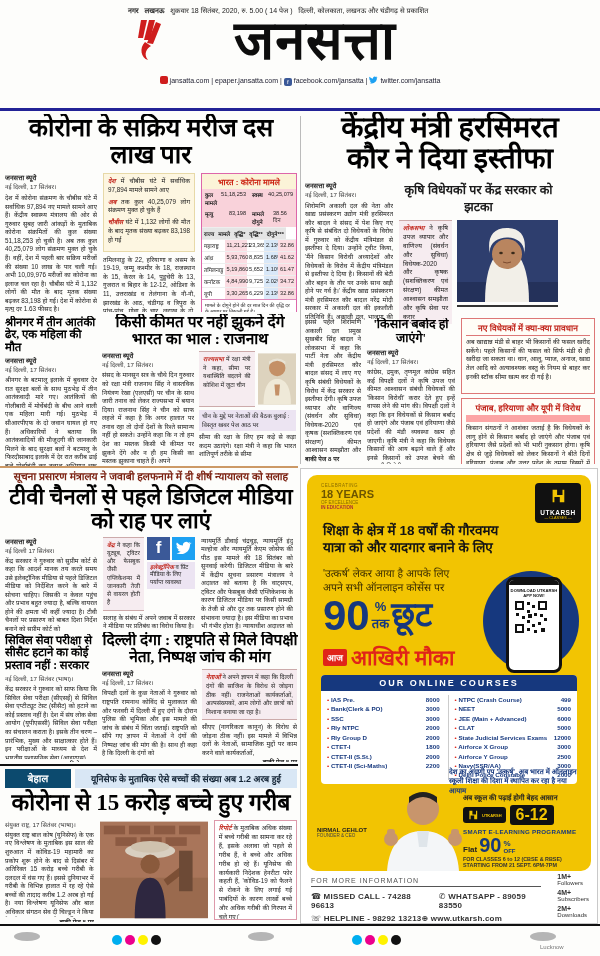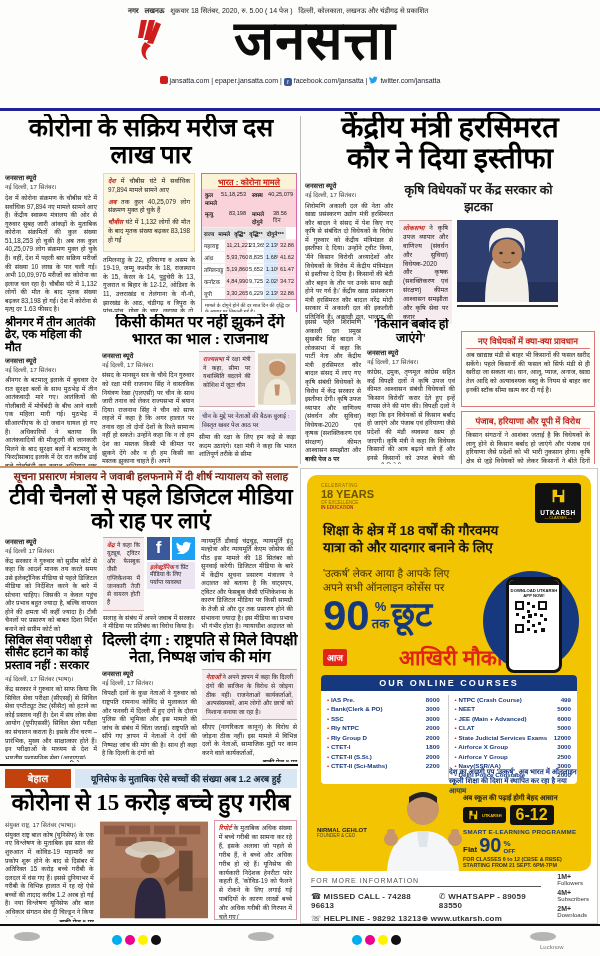--- a/index.html
+++ b/index.html
@@ -17,54 +17,54 @@
        font-size:6.4px;line-height:1.4;padding:3px 4px;text-align:justify;}
   .vline{width:1px;background:#bbb;}
   
   .mast-date{font-size:7px;color:#222;white-space:nowrap;}
   .logo-txt{font-size:54px;font-weight:bold;color:#0d0d0d;letter-spacing:1px;
             font-family:"Liberation Serif","DejaVu Serif",serif;line-height:1;}
   .social{font-size:7px;color:#223;}
   .navyrule{background:#232396;}
   
   .ct{font-size:5.6px;border:1px solid #d6a; background:#fff;}
-  .ct-title{color:#c21; font-weight:bold;font-size:8px;text-align:center;background:#fbf3d8;padding:2px 0;text-decoration:underline;}
+  .ct-title{color:#c21; font-weight:bold;font-size:8px;text-align:center;background:#fbf3d8;padding:2px 0;}
   .ct-sum{display:flex;flex-wrap:wrap;background:#f9d2da;}
   .ct-sum div{width:50%;display:flex;justify-content:space-between;padding:1.5px 3px;box-sizing:border-box;}
   .ct-head,.ct-row{display:flex;}
   .ct-head span{background:#e5e5e5;font-weight:bold;}
   .ct-head span,.ct-row span{padding:1.5px 2px;box-sizing:border-box;border-top:1px solid #eee;}
   .c0{width:24%;} .c1{width:24%;text-align:right;background:#fbdce2;} .c2{width:18%;text-align:right;}
   .c3{width:15%;text-align:right;background:#d9e8f8;} .c4{width:19%;text-align:right;background:#fbdce2;}
   .ct-note{font-size:4.9px;padding:2px 3px;border-top:1px solid #d8b;}
   
   .hibox{background:#fdf6e1;border:1px solid #e7d9a8;padding:3px 4px;font-size:6.3px;line-height:1.4;text-align:justify;}
   
   .ph{display:block;}
   .capstrip{background:#ece4f2;font-size:6.2px;padding:2px 3px;line-height:1.35;}
   
   .ad-panel{background:#fff;border:1px solid #c9c9c9;}
   .ad-card{background:#f2c402;border-radius:10px;position:absolute;overflow:hidden;}
   .ad-h1{font-weight:bold;color:#141414;font-size:13.5px;line-height:1.25;}
   .ad-h2{color:#3a2c00;font-size:10.5px;line-height:1.3;}
   .navy{color:#16387e;}
-  .ad-red{color:#e02419;margin-left:48px;}
+  .ad-red{color:#e02419;}
   .courses{background:#fff;border-radius:4px;overflow:hidden;}
   .courses-h{background:#16387e;color:#fff;font-weight:bold;text-align:center;font-size:9px;
              letter-spacing:2px;padding:3px 0;}
   .citem{display:flex;justify-content:space-between;font-size:6.2px;font-weight:bold;color:#16387e;line-height:1.52;}
   .citem .nm:before{content:"• ";color:#e02419;}
   .citem .pr{color:#16387e;}
   .contact{font-size:8px;font-weight:bold;color:#333;letter-spacing:.2px;}
   .soc{display:flex;align-items:center;gap:3px;font-size:6px;color:#333;margin-bottom:3px;}
   .soc b{font-size:7px;}
   .sicon{width:10px;height:10px;border-radius:50%;display:inline-flex;align-items:center;justify-content:center;
          color:#fff;font-size:6px;font-weight:bold;}
   
-  .badge{background:#c2410c;color:#fff;font-weight:bold;font-size:10px;text-align:center;padding:2px 0;}
+  .badge{background:#0c4a6e;color:#fff;font-weight:bold;font-size:10px;text-align:center;padding:2px 0;}
   .bstrip{background:#d9e7f5;color:#123;font-weight:bold;font-size:9px;text-align:center;padding:3px 0;}
   
   .oval{width:26px;height:9px;background:#b5b5b5;border-radius:50%;}
   .dot{width:10px;height:10px;border-radius:50%;display:inline-block;margin-right:3px;}
   .quotebox{border:1px solid #d9a;padding:3px 4px;font-size:6.3px;line-height:1.42;text-align:justify;background:#fff;}
 </style>
 </head>
 <body>
 
 <div class="abs" style="left:0;top:20;width:600px;">
@@ -243,27 +243,27 @@
     <div style="width:56px;">
       <div class="bd" style="height:136px;">इससे पहले शिरोमणि अकाली दल प्रमुख सुखबीर सिंह बादल ने लोकसभा में कहा कि पार्टी नेता और केंद्रीय मंत्री हरसिमरत कौर बादल संसद में लाए गए कृषि संबंधी विधेयकों के विरोध में केंद्र सरकार से इस्तीफा देंगी। कृषि उपज व्यापार और वाणिज्य (संवर्धन और सुविधा) विधेयक-2020 एवं कृषक (सशक्तिकरण एवं संरक्षण) कीमत आश्वासन समझौता और कृषि सेवा पर करार विधेयक-2020 पर चर्चा के बीच सुखबीर बादल ने कहा, 'शिरोमणि अकाली दल किसानों की पार्टी है और वह इन विधेयकों का विरोध करती है।' उन्होंने कहा कि इन विधेयकों का पंजाब के 20 लाख किसानों और कृषि क्षेत्र</div>
       <div class="more">बाकी पेज 8 पर</div>
     </div>
     <div style="width:88px;">
       <div class="hl" style="font-size:12.5px;">'किसान बर्बाद हो जाएंगे'</div>
       <div class="by" style="margin-top:3px;">जनसत्ता ब्यूरो</div>
       <div class="dt">नई दिल्ली, 17 सितंबर।</div>
       <div class="bd" style="height:100px;margin-top:2px;">कांग्रेस, द्रमुक, तृणमूल कांग्रेस सहित कई विपक्षी दलों ने कृषि उपज एवं कीमत आश्वासन संबंधी विधेयकों की 'किसान विरोधी' करार देते हुए इन्हें वापस लेने की मांग की। विपक्षी दलों ने कहा कि इन विधेयकों से किसान बर्बाद हो जाएंगे और पंजाब एवं हरियाणा जैसे प्रदेशों की मंडी व्यवस्था खत्म हो जाएगी। कृषि मंत्री ने कहा कि विधेयक किसानों की आय बढ़ाने वाले हैं और इनसे किसानों को उपज बेचने की आजादी मिलेगी।</div>
     </div>
-    <div style="width:134px;margin-top:13px;">
+    <div style="width:134px;">
       <div style="border:1px solid #d77;padding:3px 4px;background:#fffdf7;">
         <div style="color:#c2271d;font-weight:bold;font-size:8.5px;text-align:center;border-bottom:1px solid #d77;padding-bottom:2px;">नए विधेयकों में क्या-क्या प्रावधान</div>
         <div class="bd" style="height:52px;font-size:6.4px;margin-top:2px;">अब खाद्यान्न मंडी से बाहर भी किसानों की फसल खरीद सकेंगे। पहले किसानों की फसल को सिर्फ मंडी से ही खरीदा जा सकता था। धान, आलू, प्याज, अनाज, खाद्य तेल आदि को अत्यावश्यक वस्तु के नियम से बाहर कर इनकी स्टॉक सीमा खत्म कर दी गई है।</div>
       </div>
       <div style="border:1px solid #d77;padding:3px 4px;background:#fffdf7;margin-top:4px;">
-        <div style="color:#c2271d;font-weight:bold;font-size:8.5px;text-align:center;border-bottom:1px solid #fca5a5;padding-bottom:2px;">पंजाब, हरियाणा और यूपी में विरोध</div>
+        <div style="color:#c2271d;font-weight:bold;font-size:8.5px;text-align:center;border-bottom:7px solid #fca5a5;padding-bottom:2px;">पंजाब, हरियाणा और यूपी में विरोध</div>
         <div class="bd" style="height:52px;font-size:6.4px;margin-top:2px;">किसान संगठनों ने आशंका जताई है कि विधेयकों के लागू होने से किसान बर्बाद हो जाएंगे और पंजाब एवं हरियाणा जैसे प्रदेशों को भी भारी नुकसान होगा। कृषि क्षेत्र से जुड़े विधेयकों को लेकर किसानों ने बीते दिनों हरियाणा, पंजाब और उत्तर प्रदेश के तमाम हिस्सों में सड़कों पर उतरकर प्रदर्शन किए थे।</div>
       </div>
     </div>
   </div>
 </div>
 
 <div class="abs" style="left:5px;top:316px;width:92px;height:150px;overflow:hidden;">
   <div class="hl" style="font-size:11.5px;text-align:left;">श्रीनगर में तीन आतंकी ढेर, एक महिला की मौत</div>
   <div class="by" style="margin-top:3px;">जनसत्ता ब्यूरो</div>
   <div class="dt">नई दिल्ली, 17 सितंबर।</div>

